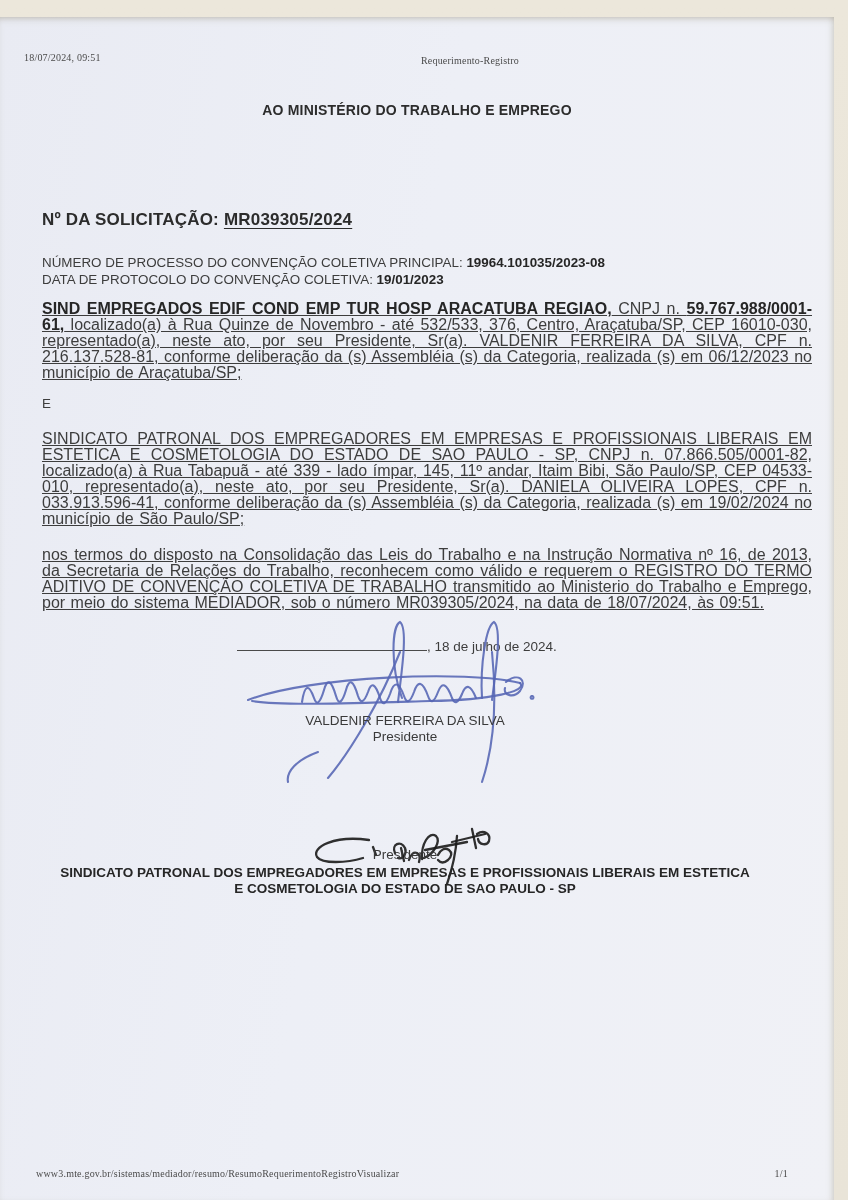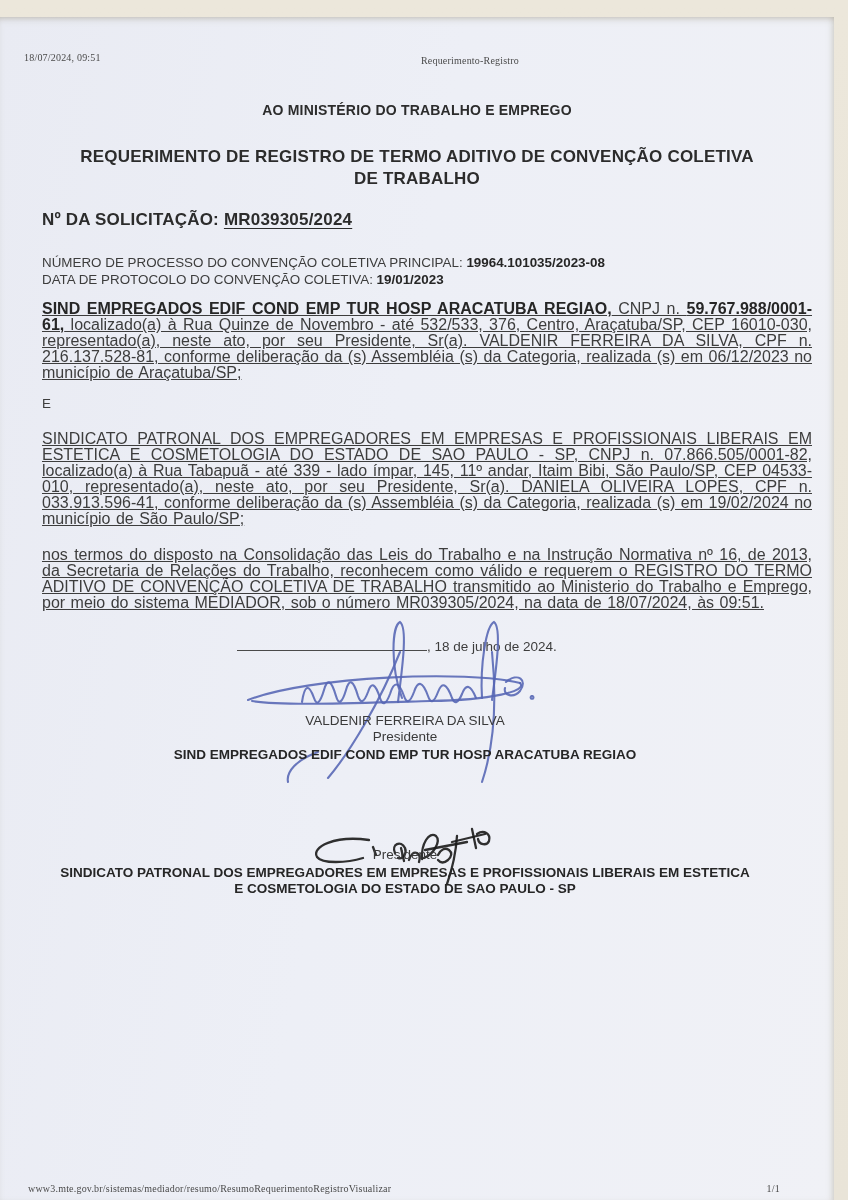--- a/index.html
+++ b/index.html
@@ -53,34 +53,33 @@
     border-bottom:1.6px solid #4a4a4a; vertical-align:baseline;
   }
   .sigtext { left:20px; width:770px; text-align:center; font-size:13.5px; line-height:16px; color:#3a3a3a; }
   .sig1-text { top:696px; }
   .sig2-text { top:830px; }
   .sigtext .org { font-weight:700; color:#262626; max-width:700px; margin:2px auto 0; }
   svg.sig { position:absolute; pointer-events:none; }
   .sig1 path { fill:none; stroke:#5565b4; stroke-width:2.1; stroke-linecap:round; opacity:.88; }
   .sig2 path { fill:none; stroke:#191919; stroke-width:2.3; stroke-linecap:round; opacity:.9; }
   .footer {
-    left:28px; top:1151px; width:752px;
-    display:flex; justify-content:space-between; align-items:baseline;margin-top:15px;
+    left:36px; top:1151px; width:752px;
+    display:flex; justify-content:space-between; align-items:baseline;
   }
 </style>
 </head>
 <body>
 
 <div class="page">
 
   <div class="abs small hdr-ts">18/07/2024, 09:51</div>
   <div class="abs small hdr-title">Requerimento-Registro</div>
 
   <div class="abs h1">AO MINISTÉRIO DO TRABALHO E EMPREGO</div>
-  <div class="abs h2">REQUERIMENTO DE REGISTRO DE TERMO ADITIVO DE CONVENÇÃO COLETIVA DE TRABALHO</div>
 
   <div class="abs h3"><span>Nº DA SOLICITAÇÃO:</span> <span class="num">MR039305/2024</span></div>
 
   <div class="abs meta">
     <span>NÚMERO DE PROCESSO DO CONVENÇÃO COLETIVA PRINCIPAL: </span><b>19964.101035/2023-08</b><br>
     <span>DATA DE PROTOCOLO DO CONVENÇÃO COLETIVA: </span><b>19/01/2023</b>
   </div>
 
   <p class="abs body p1"><b>SIND EMPREGADOS EDIF COND EMP TUR HOSP ARACATUBA REGIAO,</b><span> CNPJ n. </span><b>59.767.988/0001-61,</b><span> localizado(a) à Rua Quinze de Novembro - até 532/533, 376, Centro, Araçatuba/SP, CEP 16010-030, representado(a), neste ato, por seu Presidente, Sr(a). VALDENIR FERREIRA DA SILVA, CPF n. 216.137.528-81, conforme deliberação da (s) Assembléia (s) da Categoria, realizada (s) em 06/12/2023 no município de Araçatuba/SP;</span></p>
 
@@ -101,21 +100,20 @@
     <path d="M88,142 C66,150 56,162 58,172"></path>
     <path d="M252,88 C250,55 256,16 264,12 C272,18 266,60 262,90"></path>
     <path d="M262,42 C268,102 262,142 252,172"></path>
     <path d="M276,72 C288,62 298,70 290,81 C284,88 273,86 275,78"></path>
     <path d="M302,86 a1.4,1.4 0 1 0 .1,0"></path>
   </svg>
 
   <div class="abs sigtext sig1-text">
     <div>VALDENIR FERREIRA DA SILVA</div>
     <div>Presidente</div>
-    <div class="org">SIND EMPREGADOS EDIF COND EMP TUR HOSP ARACATUBA REGIAO</div>
   </div>
 
   <svg class="sig sig2" style="left:305px; top:810px;" width="190" height="64" viewBox="0 0 190 64">
     <path d="M64,13 C30,8 6,20 12,30 C17,37 42,36 58,31"></path>
     <path d="M68,20 l3,8"></path>
     <path d="M90,26 c-4,-9 6,-13 10,-5 c2,5 -2,12 -7,10"></path>
     <path d="M96,21 l3,13"></path>
     <path d="M104,33 q3,-9 8,-7 q4,2 2,9"></path>
     <path d="M117,32 C116,17 124,4 131,9 C136,14 129,27 119,31"></path>
     <path d="M133,28 q5,-9 11,-5 q5,4 -1,10 q-6,5 -10,0"></path>

